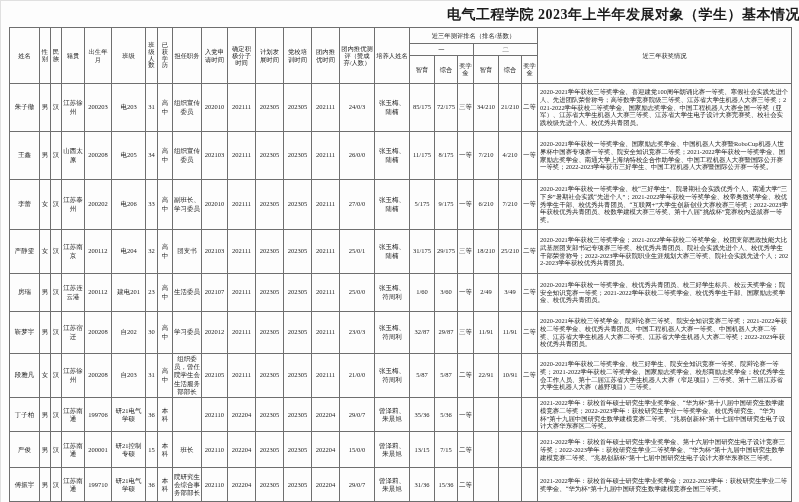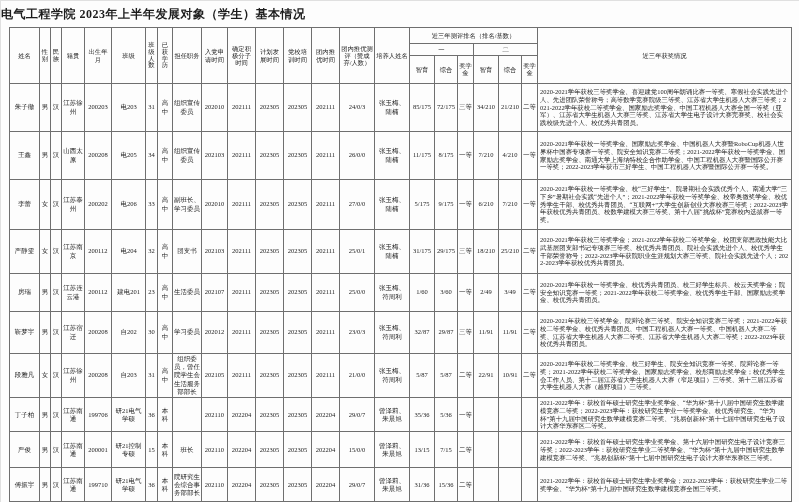--- a/index.html
+++ b/index.html
@@ -1,18 +1,18 @@
 <!DOCTYPE html>
 <html><head>
 <meta charset="utf-8">
 <style>
   html,body{margin:0;padding:0;background:#ffffff;width:799px;height:502px;overflow:hidden;
     font-family:"Liberation Serif","DejaVu Serif",serif;color:#1c1c1c;}
   .sheet{position:absolute;left:0;top:0;width:799px;height:502px;background:#fdfdfd;border:1px solid #e0e0e0;}
-  .title{position:absolute;left:0;top:5px;width:100%;text-align:left;font-weight:bold;font-size:12px;letter-spacing:.5px;}
+  .title{position:absolute;left:0;top:5px;width:100%;text-align:right;font-weight:bold;font-size:14px;letter-spacing:.5px;}
   table{position:absolute;left:8px;top:26px;width:782px;border-collapse:collapse;table-layout:fixed;
     border:1.5px solid #4e4e4e;}
   th,td{border:1px solid #6f6f6f;padding:0 1px;font-weight:normal;text-align:center;vertical-align:middle;
     font-size:6.5px;line-height:1.25;word-break:break-all;overflow:hidden;}
   thead th{font-size:6.3px;line-height:1.15;}
   td.awards{ text-align:left;vertical-align:middle;padding:1px 2px;font-size:6.4px;line-height:1.22;}
   .vh{line-height:1.1;}
 </style>
 </head>
 <body>

